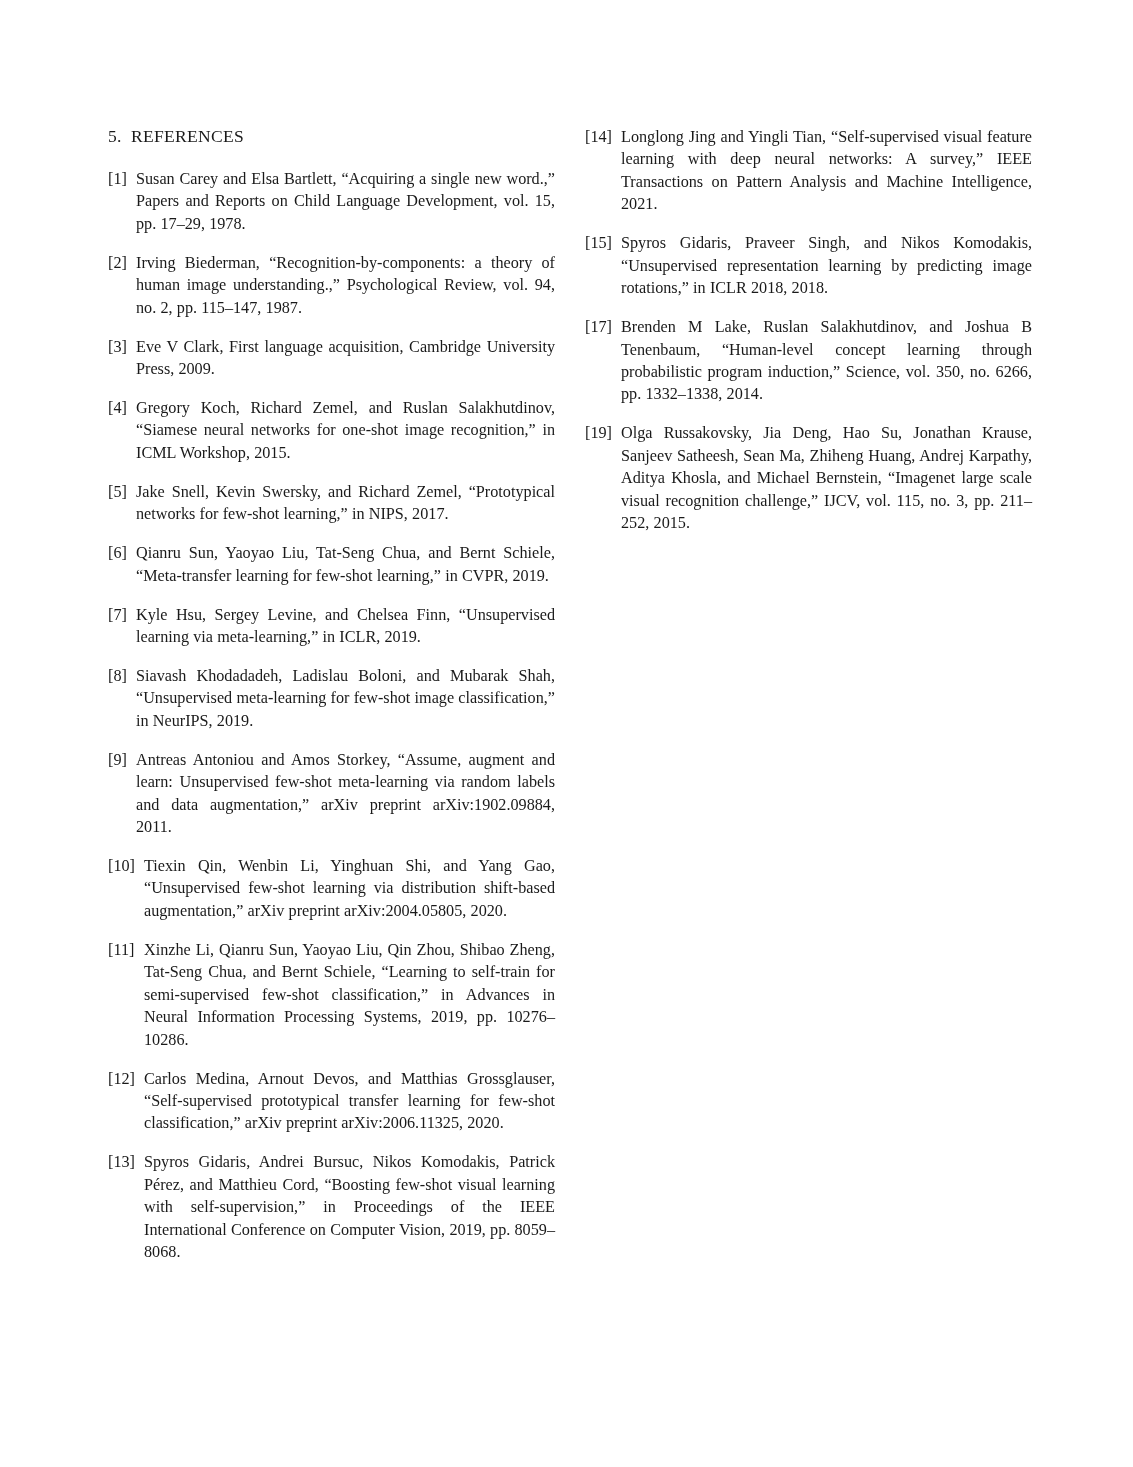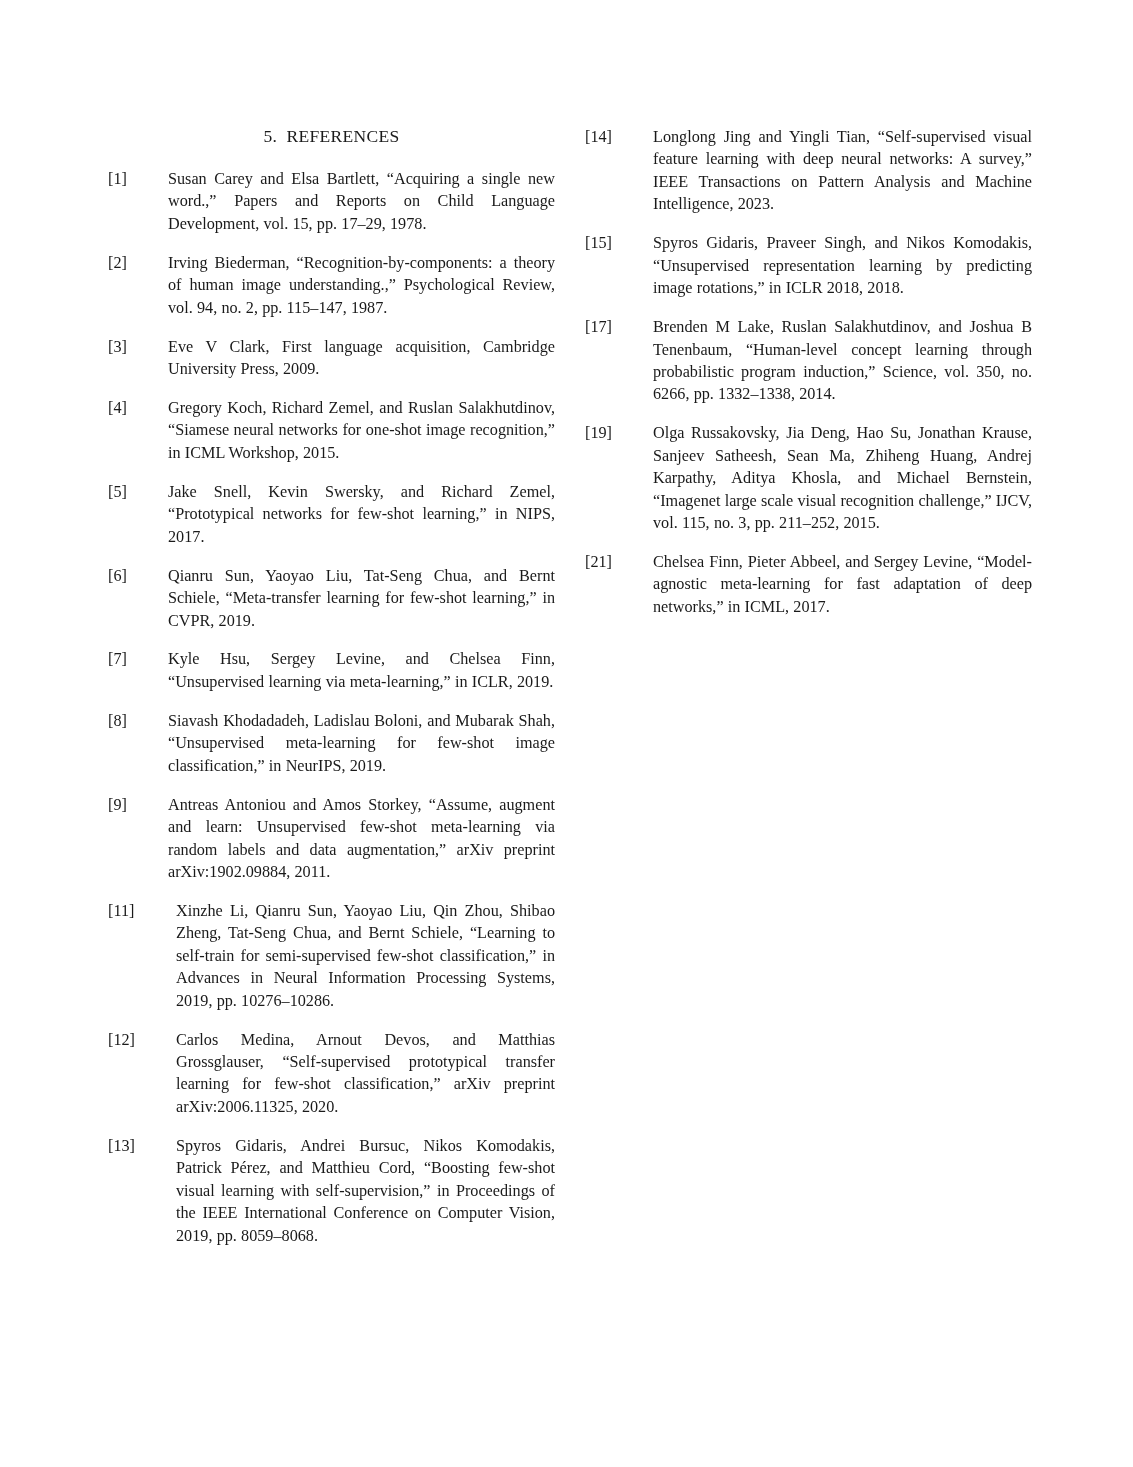--- a/index.html
+++ b/index.html
@@ -37,39 +37,38 @@
   }
 
   .column {
     width: 447px;
     flex: 0 0 447px;
   }
 
   .section-heading {
     font-size: 17.5px;
     letter-spacing: 0.3px;
-    text-align: center;
+    text-align: left;
     margin: 0 0 21px 0;
     font-weight: normal;
     line-height: 1.2;
     white-space: pre;
   }
 
   .ref-list {
     margin: 0;
     padding: 0;
     list-style: none;
   }
 
   .ref-item {
     display: flex;
     flex-direction: row;
     align-items: flex-start;
     margin-bottom: 16.5px;
-    gap: 32px;
   }
 
   .ref-label {
     flex: 0 0 auto;
     min-width: 28px;
     text-align: left;
     font-size: 16.2px;
     line-height: 1.385;
     white-space: nowrap;
     padding-right: 0px;
@@ -134,56 +133,56 @@
         </li>
         <li class="ref-item">
           <span class="ref-label">[8]</span>
           <span class="ref-text">Siavash Khodadadeh, Ladislau Boloni, and Mubarak Shah, “Unsupervised meta-learning for few-shot image classification,” in NeurIPS, 2019.</span>
         </li>
         <li class="ref-item">
           <span class="ref-label">[9]</span>
           <span class="ref-text">Antreas Antoniou and Amos Storkey, “Assume, augment and learn: Unsupervised few-shot meta-learning via random labels and data augmentation,” arXiv preprint arXiv:1902.09884, 2011.</span>
         </li>
         <li class="ref-item">
+          <span class="ref-label wide">[10]</span>
+          <span class="ref-text">Tiexin Qin, Wenbin Li, Yinghuan Shi, and Yang Gao, “Unsupervised few-shot learning via distribution shift-based augmentation,” arXiv preprint arXiv:2004.05805, 2020.</span>
+        </li>
+        <li class="ref-item">
           <span class="ref-label wide">[11]</span>
           <span class="ref-text">Xinzhe Li, Qianru Sun, Yaoyao Liu, Qin Zhou, Shibao Zheng, Tat-Seng Chua, and Bernt Schiele, “Learning to self-train for semi-supervised few-shot classification,” in Advances in Neural Information Processing Systems, 2019, pp. 10276–10286.</span>
         </li>
         <li class="ref-item">
           <span class="ref-label wide">[12]</span>
           <span class="ref-text">Carlos Medina, Arnout Devos, and Matthias Grossglauser, “Self-supervised prototypical transfer learning for few-shot classification,” arXiv preprint arXiv:2006.11325, 2020.</span>
         </li>
         <li class="ref-item">
           <span class="ref-label wide">[13]</span>
           <span class="ref-text">Spyros Gidaris, Andrei Bursuc, Nikos Komodakis, Patrick Pérez, and Matthieu Cord, “Boosting few-shot visual learning with self-supervision,” in Proceedings of the IEEE International Conference on Computer Vision, 2019, pp. 8059–8068.</span>
         </li>
 
       </ul>
     </div>
 
     <div class="column right">
       <ul class="ref-list">
 
         <li class="ref-item">
           <span class="ref-label wide">[14]</span>
-          <span class="ref-text">Longlong Jing and Yingli Tian, “Self-supervised visual feature learning with deep neural networks: A survey,” IEEE Transactions on Pattern Analysis and Machine Intelligence, 2023.</span>
+          <span class="ref-text">Longlong Jing and Yingli Tian, “Self-supervised visual feature learning with deep neural networks: A survey,” IEEE Transactions on Pattern Analysis and Machine Intelligence, 2021.</span>
         </li>
         <li class="ref-item">
           <span class="ref-label wide">[15]</span>
           <span class="ref-text">Spyros Gidaris, Praveer Singh, and Nikos Komodakis, “Unsupervised representation learning by predicting image rotations,” in ICLR 2018, 2018.</span>
         </li>
         <li class="ref-item">
           <span class="ref-label wide">[17]</span>
           <span class="ref-text">Brenden M Lake, Ruslan Salakhutdinov, and Joshua B Tenenbaum, “Human-level concept learning through probabilistic program induction,” Science, vol. 350, no. 6266, pp. 1332–1338, 2014.</span>
         </li>
         <li class="ref-item">
           <span class="ref-label wide">[19]</span>
           <span class="ref-text">Olga Russakovsky, Jia Deng, Hao Su, Jonathan Krause, Sanjeev Satheesh, Sean Ma, Zhiheng Huang, Andrej Karpathy, Aditya Khosla, and Michael Bernstein, “Imagenet large scale visual recognition challenge,” IJCV, vol. 115, no. 3, pp. 211–252, 2015.</span>
         </li>
-        <li class="ref-item">
-          <span class="ref-label wide">[21]</span>
-          <span class="ref-text">Chelsea Finn, Pieter Abbeel, and Sergey Levine, “Model-agnostic meta-learning for fast adaptation of deep networks,” in ICML, 2017.</span>
-        </li>
 
       </ul>
     </div>
 
   </div>
 </div>
 
 </body></html>

